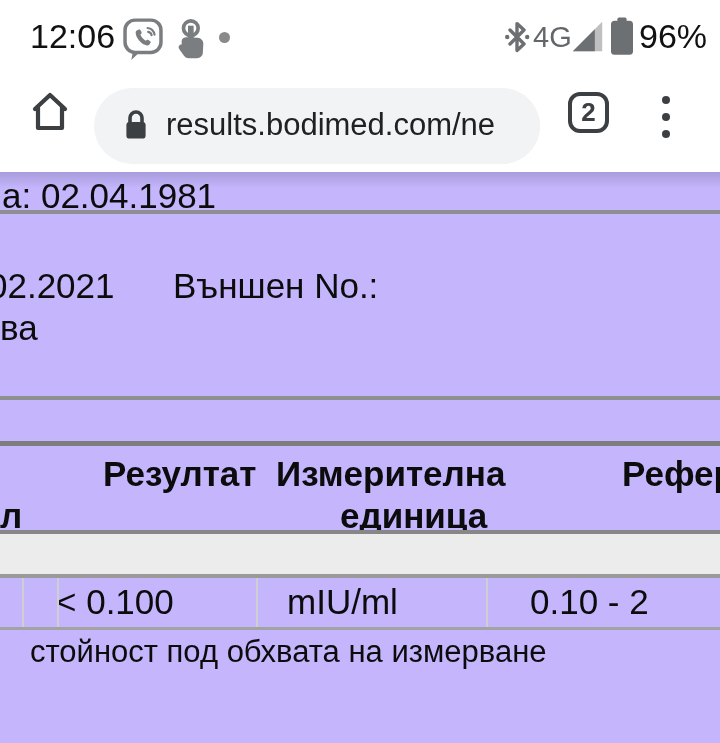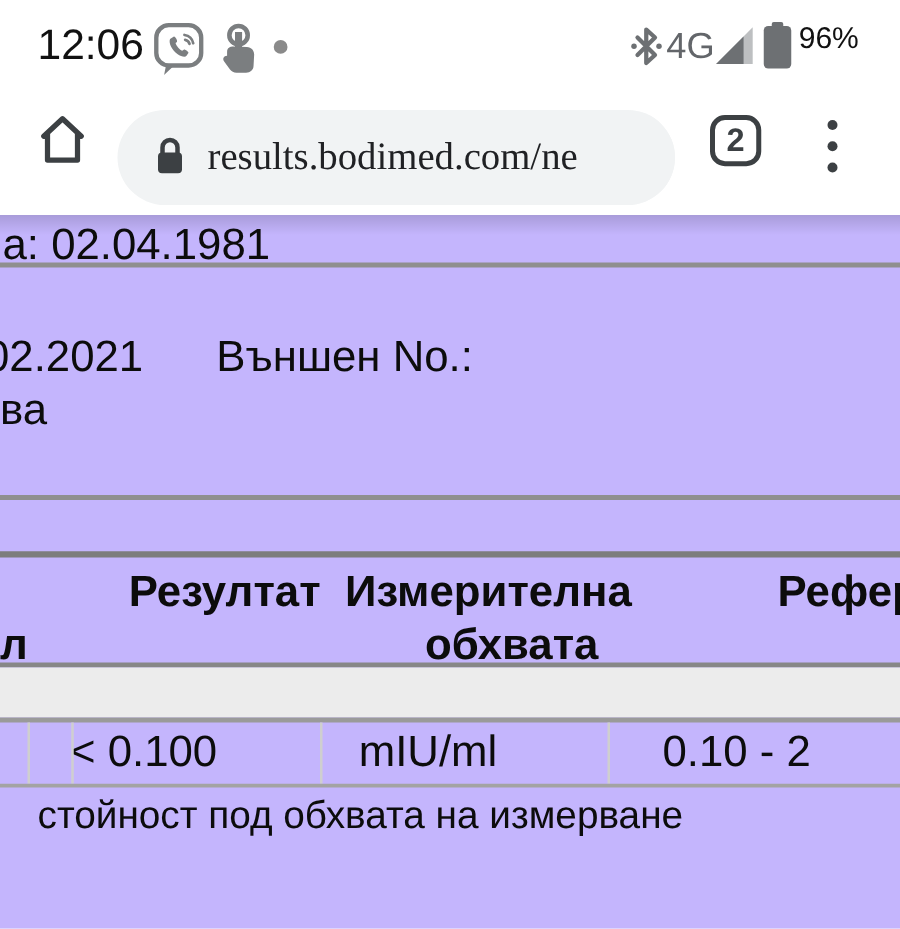--- a/index.html
+++ b/index.html
@@ -4,27 +4,27 @@
 <style>
   html,body{margin:0;padding:0;background:#fff;}
   .screen{position:relative;width:720px;height:743px;background:#ffffff;overflow:hidden;
           font-family:"Liberation Sans","DejaVu Sans",sans-serif;color:#111;}
   
   .statusbar{position:absolute;left:0;top:0;width:720px;height:72px;background:#fff;}
   .time{position:absolute;left:30px;top:17px;font-size:34px;color:#111;}
   .sb-icon{position:absolute;}
   .notif-dot{position:absolute;left:219px;top:32px;width:11px;height:11px;border-radius:50%;background:#8a8a8a;}
   .net-label{position:absolute;left:533px;top:21px;font-size:29px;color:#63666a;}
-  .battery-pct{position:absolute;left:639px;top:17px;font-size:24px;color:#111;}
+  .battery-pct{position:absolute;left:639px;top:17px;font-size:34px;color:#111;}
   
   .toolbar{position:absolute;left:0;top:72px;width:720px;height:100px;background:#fff;}
   .home-btn{position:absolute;left:26px;top:16px;width:48px;height:48px;}
   .omnibox{position:absolute;left:94px;top:16px;width:446px;height:76px;background:#f1f3f4;border-radius:38px;}
   .lock{position:absolute;left:30px;top:21px;width:24px;height:32px;}
-  .url{position:absolute;left:72px;top:19px;font-size:31px;color:#202124;white-space:nowrap;width:366px;overflow:hidden;font-family:Liberation Serif, serif;}
+  .url{position:absolute;left:72px;top:19px;font-size:31px;color:#202124;white-space:nowrap;width:366px;overflow:hidden;}
   .url-fade{position:absolute;right:0;top:0;width:46px;height:76px;border-radius:0 38px 38px 0;
             background:linear-gradient(to right, rgba(241,243,244,0), #f1f3f4 70%);}
   .tabbox{position:absolute;left:568px;top:20px;width:41px;height:41px;border:4px solid #3c4043;border-radius:12px;
           display:flex;align-items:center;justify-content:center;font-size:26px;font-weight:bold;color:#3c4043;box-sizing:border-box;}
   .menu-dots{position:absolute;left:659px;top:22px;width:14px;height:48px;}
   .menu-dots span{position:absolute;left:3px;width:8px;height:8px;border-radius:50%;background:#3c4043;}
   .menu-dots span:nth-child(1){top:2px}.menu-dots span:nth-child(2){top:19px}.menu-dots span:nth-child(3){top:36px}
   
   .content{position:absolute;left:0;top:172px;width:720px;height:737px;background:#c4b5fd;overflow:hidden;}
   .toolbar-shadow{position:absolute;left:0;top:0;width:720px;height:16px;
@@ -129,21 +129,21 @@
     <span class="t" style="left:173px;top:94px">Външен No.:</span>
     <span class="t" style="left:0px;top:136px">ва</span>
 
     <div class="hline" style="top:224px;height:4px"></div>
 
     <div class="hline" style="top:269px;height:5px;background:#7d7d7d"></div>
 
     <span class="t bold" style="left:0px;top:324px">л</span>
     <span class="t bold" style="left:276px;top:282px">Измерителна</span>
     <span class="t bold" style="left:103px;top:282px">Резултат</span>
-    <span class="t bold" style="left:340px;top:324px">обхвата</span>
+    <span class="t bold" style="left:340px;top:324px">единица</span>
     <span class="t bold" style="left:622px;top:282px">Рефер</span>
 
     <div class="hline" style="top:358px;height:4px;background:#878787"></div>
     <div class="graylane"></div>
     <div class="hline" style="top:402px;height:4px;background:#9a9a9a"></div>
 
     <span class="t" style="left:56px;top:410px">&lt; 0.100</span>
     <span class="t" style="left:287px;top:410px">mIU/ml</span>
     <span class="t" style="left:530px;top:410px">0.10 - 2</span>
 

